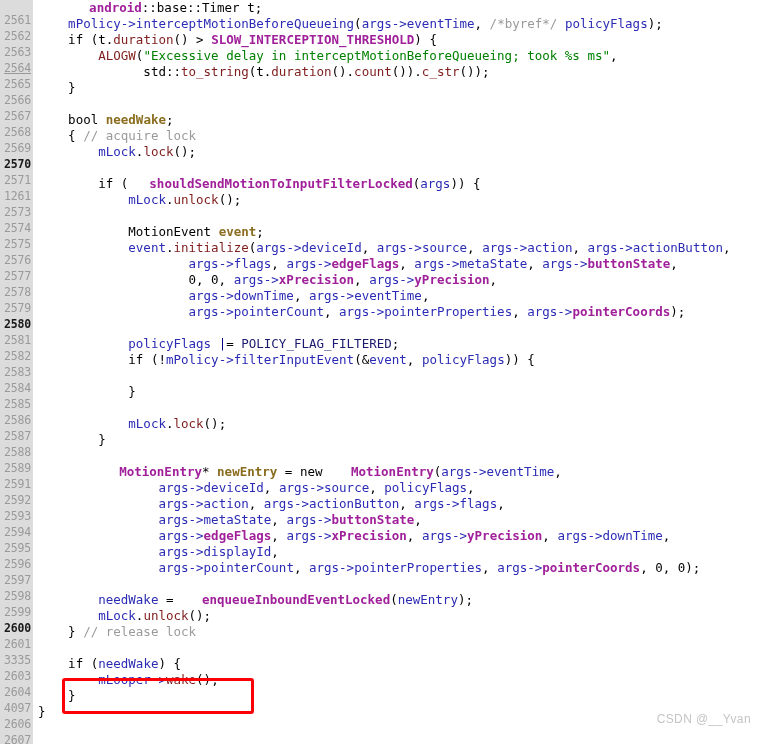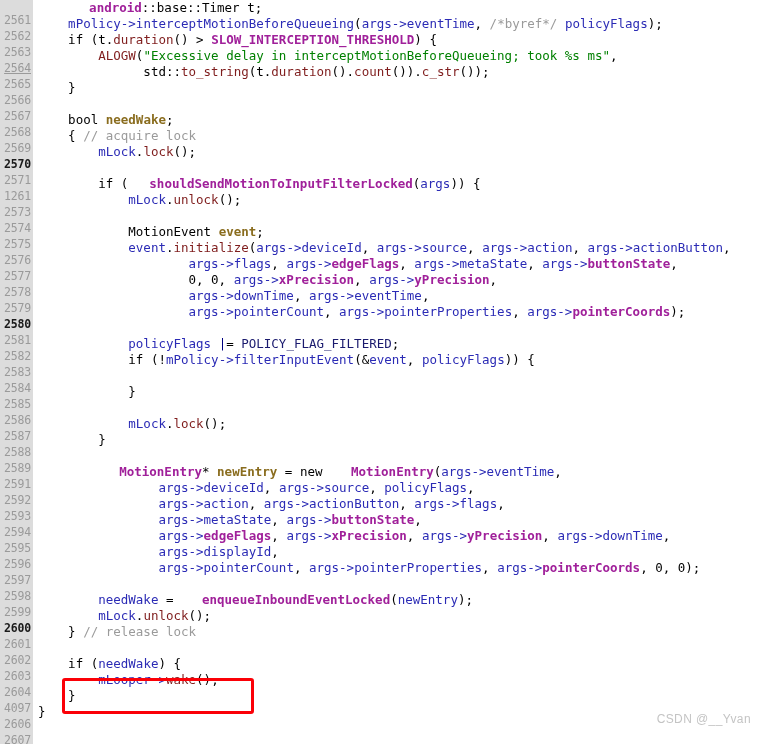--- a/index.html
+++ b/index.html
@@ -150,21 +150,21 @@
       <div class="line"><span class="ln">2592</span><span class="src"><span class="t-plain">                </span><span class="t-ident">args</span><span class="t-ident">-&gt;</span><span class="t-ident">deviceId</span><span class="t-plain">, </span><span class="t-ident">args</span><span class="t-ident">-&gt;</span><span class="t-ident">source</span><span class="t-plain">, </span><span class="t-ident">policyFlags</span><span class="t-plain">,</span></span></div>
       <div class="line"><span class="ln">2593</span><span class="src"><span class="t-plain">                </span><span class="t-ident">args</span><span class="t-ident">-&gt;</span><span class="t-ident">action</span><span class="t-plain">, </span><span class="t-ident">args</span><span class="t-ident">-&gt;</span><span class="t-ident">actionButton</span><span class="t-plain">, </span><span class="t-ident">args</span><span class="t-ident">-&gt;</span><span class="t-ident">flags</span><span class="t-plain">,</span></span></div>
       <div class="line"><span class="ln">2594</span><span class="src"><span class="t-plain">                </span><span class="t-ident">args</span><span class="t-ident">-&gt;</span><span class="t-ident">metaState</span><span class="t-plain">, </span><span class="t-ident">args</span><span class="t-ident">-&gt;</span><span class="t-member">buttonState</span><span class="t-plain">,</span></span></div>
       <div class="line"><span class="ln">2595</span><span class="src"><span class="t-plain">                </span><span class="t-ident">args</span><span class="t-ident">-&gt;</span><span class="t-member">edgeFlags</span><span class="t-plain">, </span><span class="t-ident">args</span><span class="t-ident">-&gt;</span><span class="t-member">xPrecision</span><span class="t-plain">, </span><span class="t-ident">args</span><span class="t-ident">-&gt;</span><span class="t-member">yPrecision</span><span class="t-plain">, </span><span class="t-ident">args</span><span class="t-ident">-&gt;</span><span class="t-ident">downTime</span><span class="t-plain">,</span></span></div>
       <div class="line"><span class="ln">2596</span><span class="src"><span class="t-plain">                </span><span class="t-ident">args</span><span class="t-ident">-&gt;</span><span class="t-ident">displayId</span><span class="t-plain">,</span></span></div>
       <div class="line"><span class="ln">2597</span><span class="src"><span class="t-plain">                </span><span class="t-ident">args</span><span class="t-ident">-&gt;</span><span class="t-ident">pointerCount</span><span class="t-plain">, </span><span class="t-ident">args</span><span class="t-ident">-&gt;</span><span class="t-ident">pointerProperties</span><span class="t-plain">, </span><span class="t-ident">args</span><span class="t-ident">-&gt;</span><span class="t-member">pointerCoords</span><span class="t-plain">, 0, 0);</span></span></div>
       <div class="line"><span class="ln">2598</span><span class="src"></span></div>
       <div class="line"><span class="ln">2599</span><span class="src"><span class="t-plain">        </span><span class="t-ident">needWake</span><span class="t-plain"> = </span><span class="t-class">enqueueInboundEventLocked</span><span class="t-plain">(</span><span class="t-ident">newEntry</span><span class="t-plain">);</span></span></div>
       <div class="line"><span class="ln major">2600</span><span class="src"><span class="t-plain">        </span><span class="t-ident">mLock</span><span class="t-plain">.</span><span class="t-fn">unlock</span><span class="t-plain">();</span></span></div>
       <div class="line"><span class="ln">2601</span><span class="src"><span class="t-plain">    } </span><span class="t-cmt">// release lock</span></span></div>
-      <div class="line"><span class="ln">2602</span><span class="src"></span></div>
+      <div class="line"><span class="ln">3335</span><span class="src"></span></div>
       <div class="line"><span class="ln">2603</span><span class="src"><span class="t-plain">    </span><span class="t-kw">if</span><span class="t-plain"> (</span><span class="t-ident">needWake</span><span class="t-plain">) {</span></span></div>
       <div class="line"><span class="ln">2604</span><span class="src"><span class="t-plain">        </span><span class="t-ident">mLooper</span><span class="t-ident">-&gt;</span><span class="t-fn">wake</span><span class="t-plain">();</span></span></div>
       <div class="line"><span class="ln">4097</span><span class="src"><span class="t-plain">    }</span></span></div>
       <div class="line"><span class="ln">2606</span><span class="src"><span class="t-plain">}</span></span></div>
       <div class="line"><span class="ln">2607</span><span class="src"></span></div>
     </div>
   <div class="anno-box" style="left: 62px; top: 678px; width: 192px; height: 36px; border-color: rgb(251, 0, 7);"></div>
   <div class="watermark">CSDN @__Yvan</div>
 </div>
 

